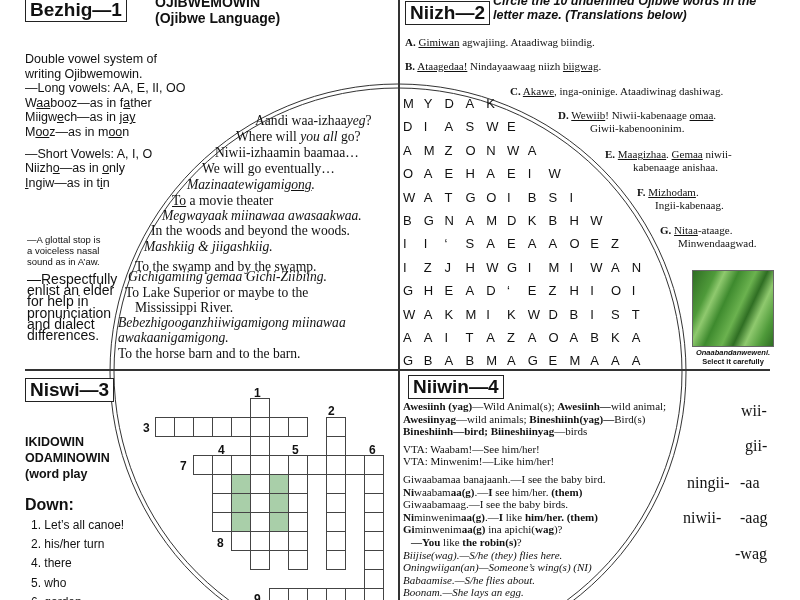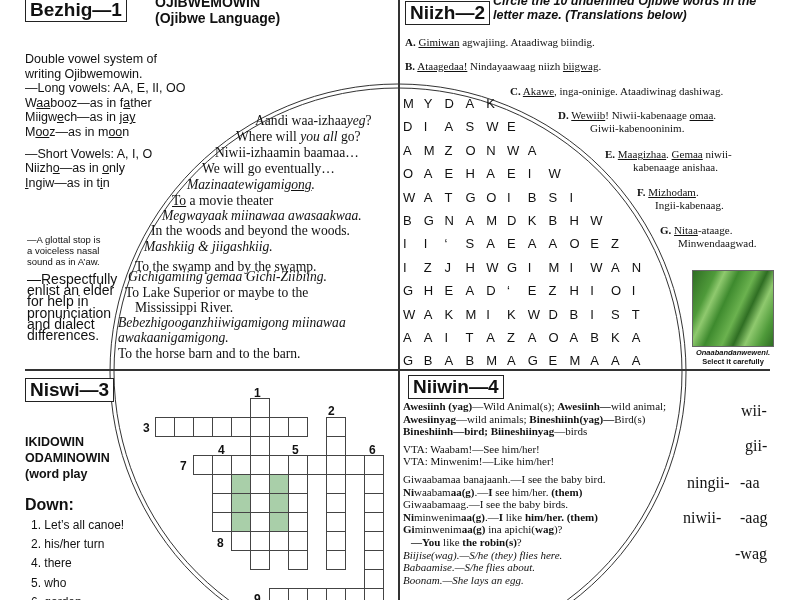--- a/index.html
+++ b/index.html
@@ -228,20 +228,21 @@
     <div class="l">VTA: Waabam!—See him/her!</div>
     <div class="l">VTA: Minwenim!—Like him/her!</div>
     <div style="height:5px"></div>
     <div class="l">Giwaabamaa banajaanh.—I see the baby bird.</div>
     <div class="l"><b>Ni</b><span>waabam</span><b>aa(g)</b><span>.—</span><b>I</b><span> see him/her. </span><b>(them)</b></div>
     <div class="l">Giwaabamaag.—I see the baby birds.</div>
     <div class="l"><b>Ni</b><span>minwenim</span><b>aa(g)</b><span>.—</span><b>I</b><span> like </span><b>him/her. (them)</b></div>
     <div class="l"><b>Gi</b><span>minwenim</span><b>aa(g)</b><span> ina apichi(</span><b>wag</b><span>)?</span></div>
     <div class="l" style="padding-left:8px"><b>—You</b><span> like </span><b>the robin(s)</b><span>?</span></div>
     <div class="l" style="font-style:italic">Biijise(wag).—S/he (they) flies here.</div>
+    <div class="l" style="font-style:italic">Oningwiigan(an)—Someone’s wing(s) (NI)</div>
     <div class="l" style="font-style:italic">Babaamise.—S/he flies about.</div>
     <div class="l" style="font-style:italic">Boonam.—She lays an egg.</div>
   </div>
 
   <div class="frag serif" style="left:741px;top:402px;">wii-</div>
   <div class="frag serif" style="left:745px;top:437px;">gii-</div>
   <div class="frag serif" style="left:687px;top:474px;">ningii-</div>
   <div class="frag serif" style="left:740px;top:474px;">-aa</div>
   <div class="frag serif" style="left:683px;top:509px;">niwii-</div>
   <div class="frag serif" style="left:740px;top:509px;">-aag</div>

